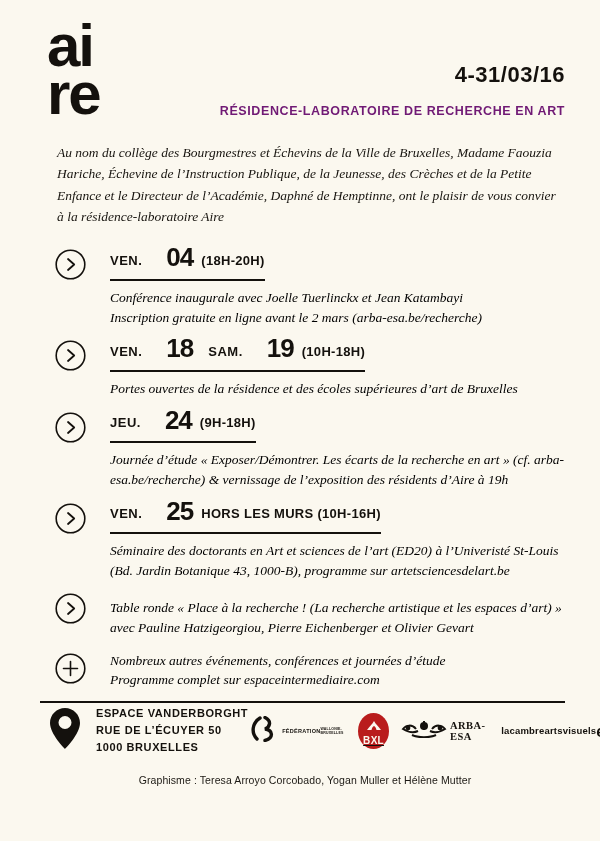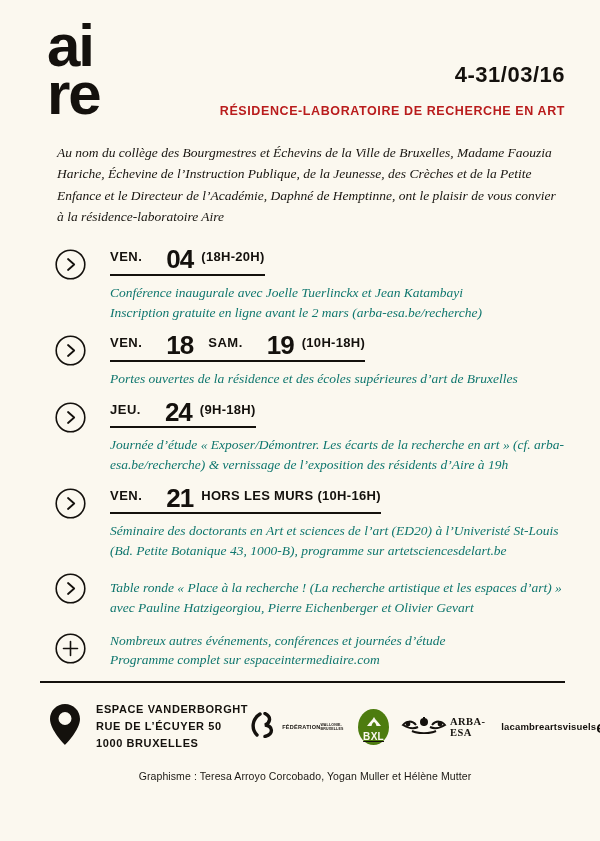--- a/index.html
+++ b/index.html
@@ -10,64 +10,64 @@
     font-family:"Liberation Sans", sans-serif;
     position:relative;
   }
   .page { padding:22px 35px 0 45px; }
 
   
   .header { display:flex; justify-content:space-between; align-items:flex-start; }
   .logo { font-weight:bold; font-size:60px; line-height:0.80; letter-spacing:-2px; padding-left:2px; }
   .header-right { text-align:right; padding-top:40px; }
   .date-range { font-weight:bold; font-size:22px; letter-spacing:0.5px; }
-  .subtitle { font-size:12.5px; font-weight:bold; letter-spacing:0.6px; margin-top:16px; color:#b91c1c; }
+  .subtitle { font-size:12.5px; font-weight:bold; letter-spacing:0.6px; margin-top:16px; color:#701a75; }
 
   
   .intro {
     margin:24px 0 0 12px;
     font-family:"Liberation Serif", serif; font-style:italic;
     font-size:13.5px; line-height:1.58; color:#17140F;
   }
 
   
   .events { margin:20px 0 0 10px; }
   .event { display:flex; align-items:flex-start; margin-bottom:11px; }
   .circle-icon { flex:0 0 31px; margin-top:2px; }
   .event-content { margin-left:24px; }
   .event-heading {
-    display:inline-flex; align-items:flex-start;
-    border-bottom:2.5px solid #14110D; padding-bottom:4px;
+    display:inline-flex; align-items:flex-end;
+    border-bottom:2.5px solid #14110D; padding-bottom:11px;
   }
   .day { font-size:13px; font-weight:bold; letter-spacing:0.5px; }
   .num { font-size:26px; font-weight:bold; letter-spacing:-1px; line-height:0.8; margin:0 5px 0 24px; }
   .num2 { margin-left:10px; }
   .suffix { font-size:13px; font-weight:bold; letter-spacing:0.3px; margin-left:3px; }
   .event-body {
     margin-top:7px; max-width:455px;
     font-family:"Liberation Serif", serif; font-style:italic;
-    font-size:13.5px; line-height:1.45; color:#0f766e;
+    font-size:13.5px; line-height:1.45; color:#000000;
   }
   .event.more .event-body { margin-top:2px; }
   .event.more .circle-icon { margin-top:4px; }
 
   
   .separator { height:2.5px; background:#14110D; margin:10px 0 0 -5px; }
-  .footer { display:flex; align-items:center; margin-top:18px; }
+  .footer { display:flex; align-items:center; margin-top:2px; }
   .pin { flex:0 0 30px; margin-left:5px; }
   .address {
     margin-left:16px; font-size:11px; font-weight:bold;
     letter-spacing:0.6px; line-height:1.55; color:#14110D; white-space:nowrap;
   }
   .logos { display:flex; align-items:center; margin-left:auto; gap:9px; }
   .logo-item { display:flex; align-items:center; }
   .fwb-name { font-size:5.5px; font-weight:bold; letter-spacing:0.3px; margin-top:1px; }
   .fwb-sub { font-size:3.5px; font-weight:bold; letter-spacing:0.2px; }
   .bxl-circle {
-    width:36px; height:36px; border-radius:50%; background:#4d7c0f;
+    width:36px; height:36px; border-radius:50%; background:#b91c1c;
     display:flex; flex-direction:column; align-items:center; justify-content:center;text-decoration:underline;
   }
   .bxl-text { color:#FBF8EF; font-weight:bold; font-size:10px; letter-spacing:0.3px; margin-top:1px; }
   .arba-name { font-family:"Liberation Serif", serif; font-weight:bold; font-size:10.5px; letter-spacing:0.4px; margin-top:1px; }
   .lacambre-name { font-size:9.5px; font-weight:bold; letter-spacing:0.2px; }
   .erg-row { display:flex; align-items:center; margin-top:2px; }
   .erg-text { font-size:16px; font-weight:bold; letter-spacing:0.5px; line-height:1; }
   .ucl-text { font-size:13px; font-weight:bold; letter-spacing:1.5px; line-height:1; }
   .sq {
     width:27px; height:27px; background:#14110D; color:#737373;
@@ -164,25 +164,25 @@
     <section class="event">
       <span class="circle-icon">
         <svg width="31" height="31" viewBox="0 0 31 31">
             <circle cx="15.5" cy="15.5" r="14.3" fill="none" stroke="#14110D" stroke-width="1.6"></circle>
             <path d="M13 10 L19.2 15.5 L13 21" fill="none" stroke="#14110D" stroke-width="1.8" stroke-linecap="round" stroke-linejoin="round"></path>
           </svg>
       </span>
       <div class="event-content">
         <div class="event-heading">
           <span class="day">VEN.</span>
-          <span class="num">21</span>
+          <span class="num">25</span>
           <span class="suffix">HORS LES MURS (10H-16H)</span>
         </div>
         <div class="event-body">
-          <div>Séminaire des doctorants en Art et sciences de l’art (ED20) à l’Univeristé St-Louis (Bd. Petite Botanique 43, 1000-B), programme sur artetsciencesdelart.be</div>
+          <div>Séminaire des doctorants en Art et sciences de l’art (ED20) à l’Univeristé St-Louis (Bd. Jardin Botanique 43, 1000-B), programme sur artetsciencesdelart.be</div>
         </div>
       </div>
     </section>
 
     <section class="event">
       <span class="circle-icon">
         <svg width="31" height="31" viewBox="0 0 31 31">
             <circle cx="15.5" cy="15.5" r="14.3" fill="none" stroke="#14110D" stroke-width="1.6"></circle>
             <path d="M13 10 L19.2 15.5 L13 21" fill="none" stroke="#14110D" stroke-width="1.8" stroke-linecap="round" stroke-linejoin="round"></path>
           </svg>

